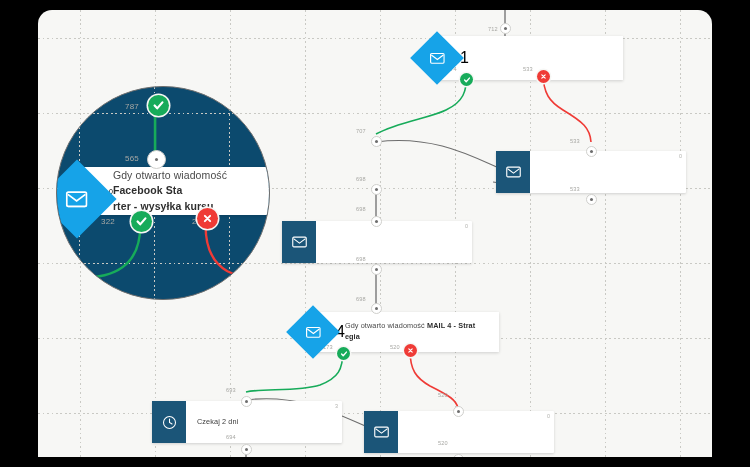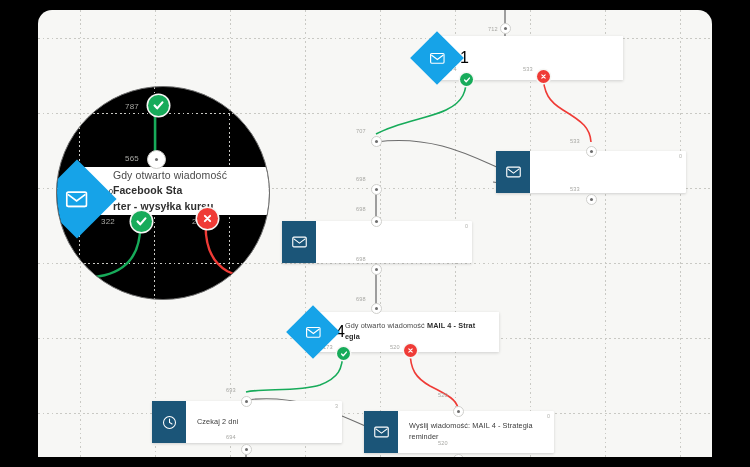--- a/index.html
+++ b/index.html
@@ -156,21 +156,21 @@
     z-index: 2;
   }
 
   
   #magnifier {
     position: absolute;
     left: 18px; top: 76px;
     width: 214px; height: 214px;
     border-radius: 50%;
     border: 1px solid #6e6e6e;
-    background: #000000;
+    background: #0c4a6e;
     overflow: hidden;
     z-index: 20;
     box-sizing: border-box;
   }
   #magnifier .mg-inner { position:absolute; inset:0; }
 </style>
 </head>
 <body>
 
 <div id="stage">
@@ -330,21 +330,20 @@
     <div class="port" style="left:203px; top:386px;"></div>
     <div class="port" style="left:203px; top:434px;"></div>
 
     <div class="node" style="left:326px; top:401px; width:190px; height:42px;">
       <div class="ibox">
         <svg width="15" height="12" viewBox="0 0 20 15">
           <rect x="1" y="1" width="18" height="13" rx="1.5" fill="none" stroke="#fff" stroke-width="1.5"></rect>
           <path d="M2,3 L10,9 L18,3" fill="none" stroke="#fff" stroke-width="1.5"></path>
         </svg>
       </div>
-      <div class="label">Wyślij wiadomość: MAIL 4 - Strategia reminder</div>
       <span class="corner-num">0</span>
     </div>
     <div class="port" style="left:415px; top:396px;"></div>
     <div class="port" style="left:415px; top:444px;"></div>
 
     <div id="magnifier">
       <div class="mg-inner">
 
         <div class="gv" style="left:22px"></div>
         <div class="gv" style="left:97px"></div>

